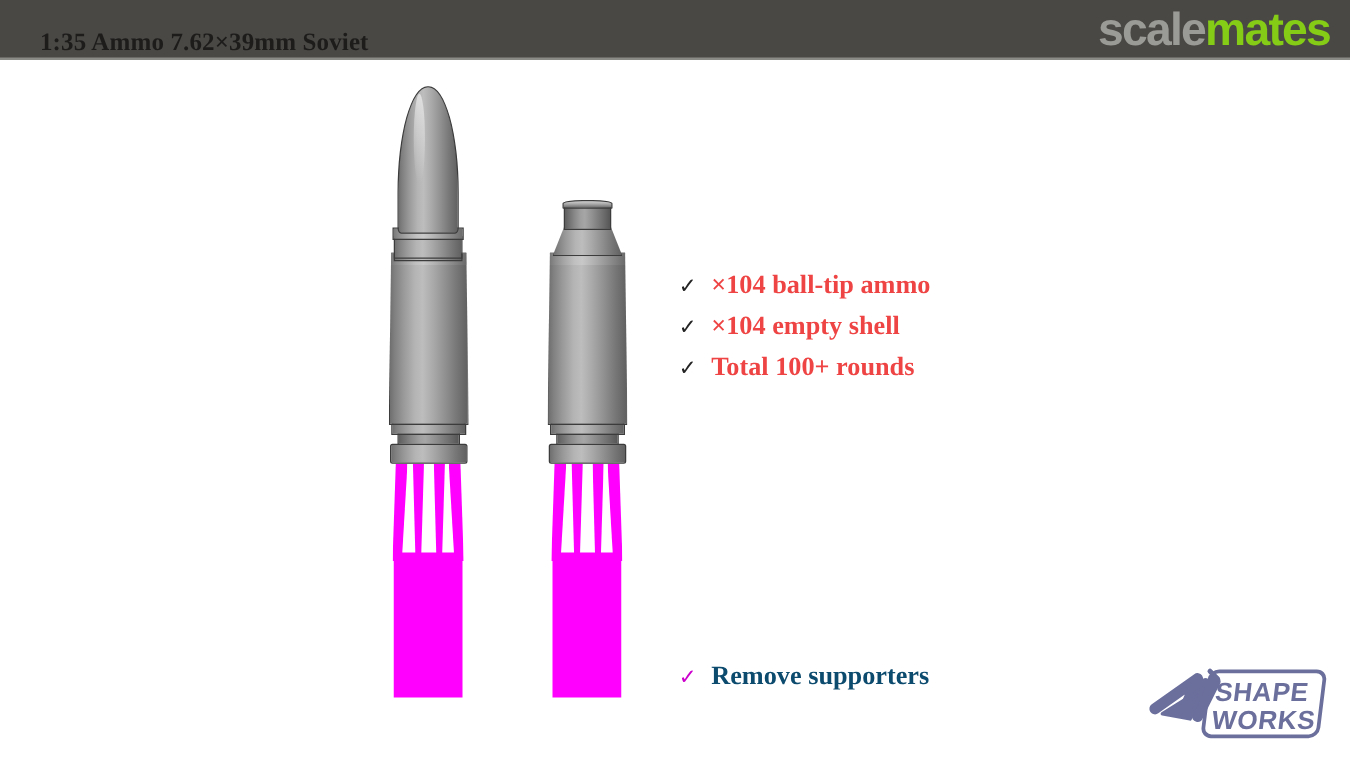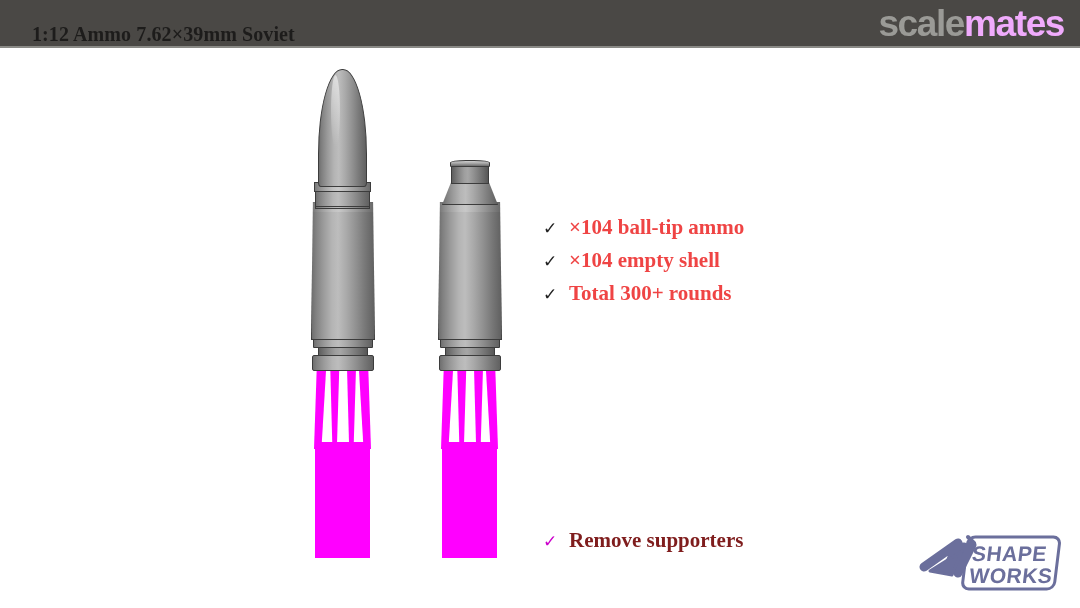--- a/index.html
+++ b/index.html
@@ -29,21 +29,21 @@
     white-space: nowrap;
   }
   #brand-logo {
     position: absolute; right: 16px; top: 3px;
     font-family: "Liberation Sans", sans-serif;
     font-weight: bold; font-size: 37px;
     letter-spacing: -1.4px;
     white-space: nowrap;
   }
   #brand-logo .brand-a { color: #9a9a96; margin-left: 12px; }
-  #brand-logo .brand-b { color: #f0abfc; margin-top: 20px; }
+  #brand-logo .brand-b { color: #84cc16; margin-top: 20px; }
 
   
   #scene {
     position: absolute; left: 0; top: 50px;
     width: 1080px; height: 558px;
     background: #ffffff;
   }
 
   
   .cartridge { position: absolute; }
@@ -103,34 +103,34 @@
     color: #ef4444;
     white-space: nowrap;
   }
 
   
   #support-note {
     position: absolute; left: 543px; top: 478px;
     display: flex; align-items: baseline;
   }
   #support-note .spec-check { color: #cc00cc; }
-  #support-note .spec-text { color: #7f1d1d; }
+  #support-note .spec-text { color: #0c4a6e; }
 
   
   #vendor-logo {
     position: absolute; left: 918px; top: 473px;
     width: 150px; height: 78px;
   }
   #vendor-logo svg { display: block; }
 </style>
 </head>
 <body>
 
 <div id="header-bar">
-  <div id="page-title">1:12 Ammo 7.62×39mm Soviet</div>
+  <div id="page-title">1:35 Ammo 7.62×39mm Soviet</div>
   <div id="brand-logo">
     <span class="brand-a">scale</span><span class="brand-b">mates</span>
   </div>
 </div>
 
 <div id="scene">
 
   <div class="cartridge" style="left:0; top:0; width:1080px; height:558px;">
 
     <div class="support-block" style="position:absolute; left:315px; top:392px; width:55px; height:116px;"></div>
@@ -206,21 +206,21 @@
     <div class="spec-row">
       <span class="spec-check">✓</span>
       <span class="spec-text">×104 ball-tip ammo</span>
     </div>
     <div class="spec-row">
       <span class="spec-check">✓</span>
       <span class="spec-text">×104 empty shell</span>
     </div>
     <div class="spec-row">
       <span class="spec-check">✓</span>
-      <span class="spec-text">Total 300+ rounds</span>
+      <span class="spec-text">Total 100+ rounds</span>
     </div>
   </div>
 
   <div id="support-note">
     <span class="spec-check">✓</span>
     <span class="spec-text">Remove supporters</span>
   </div>
 
   <div id="vendor-logo">
     <svg width="150" height="78" viewBox="0 0 150 78" xmlns="http://www.w3.org/2000/svg">

